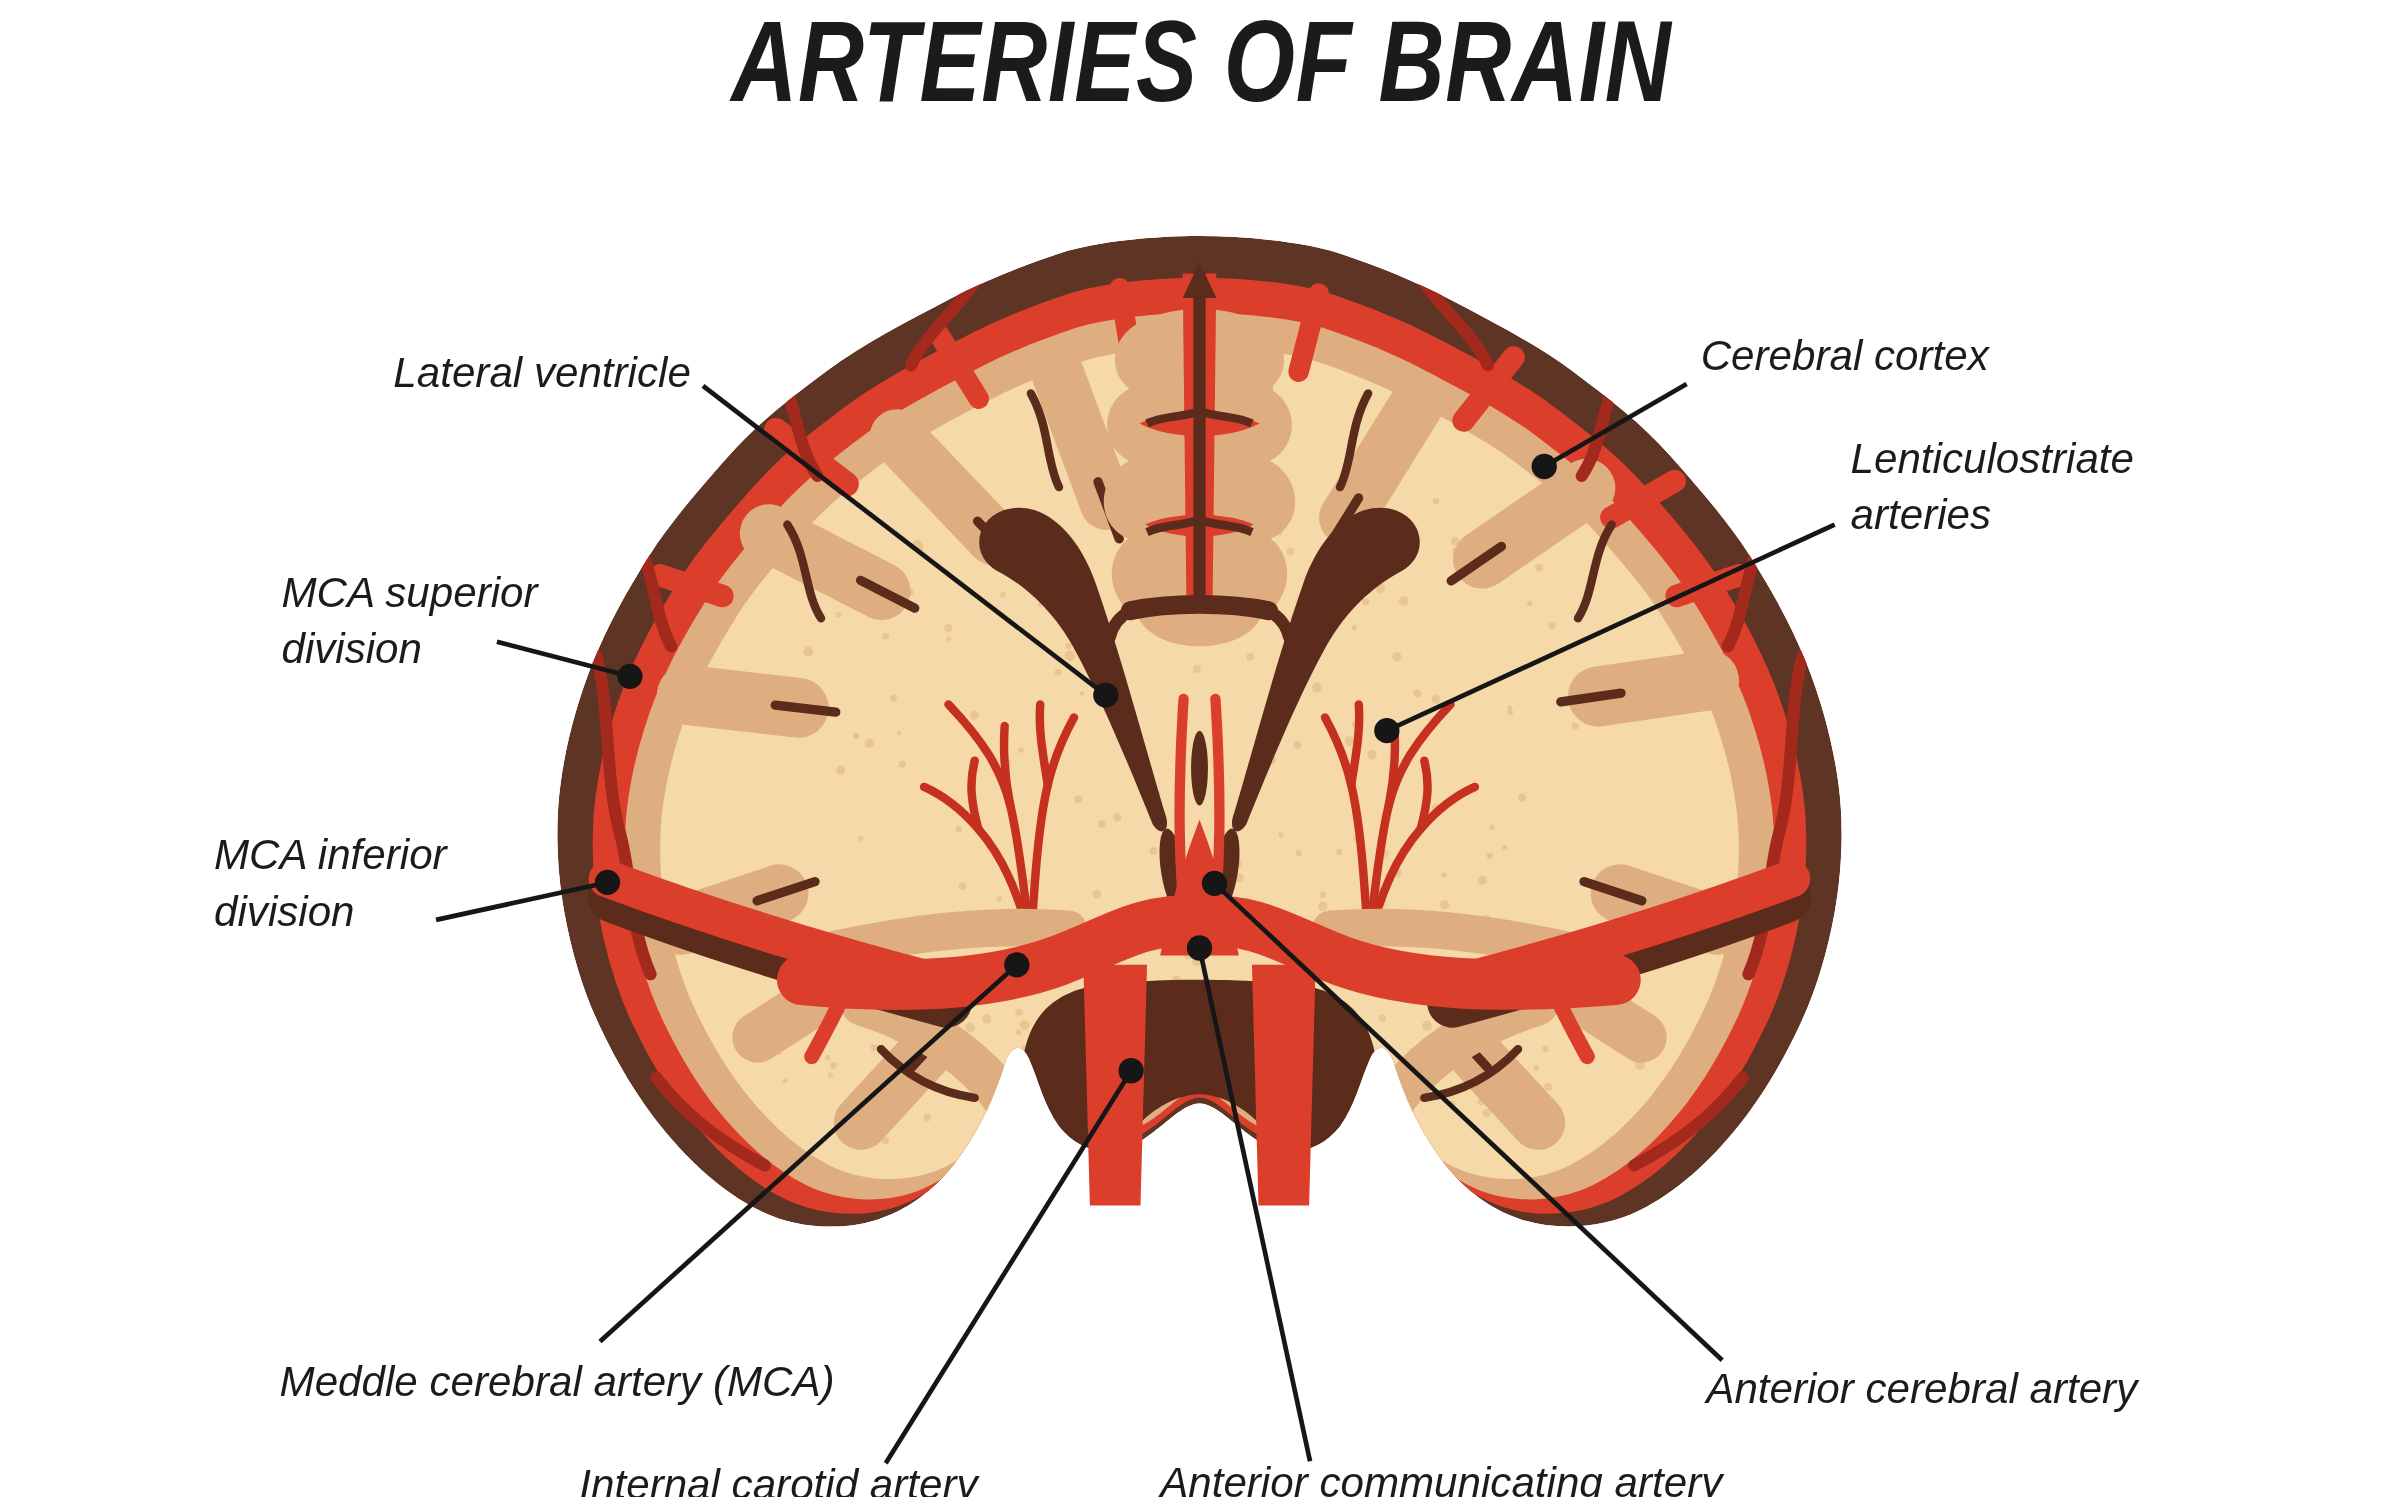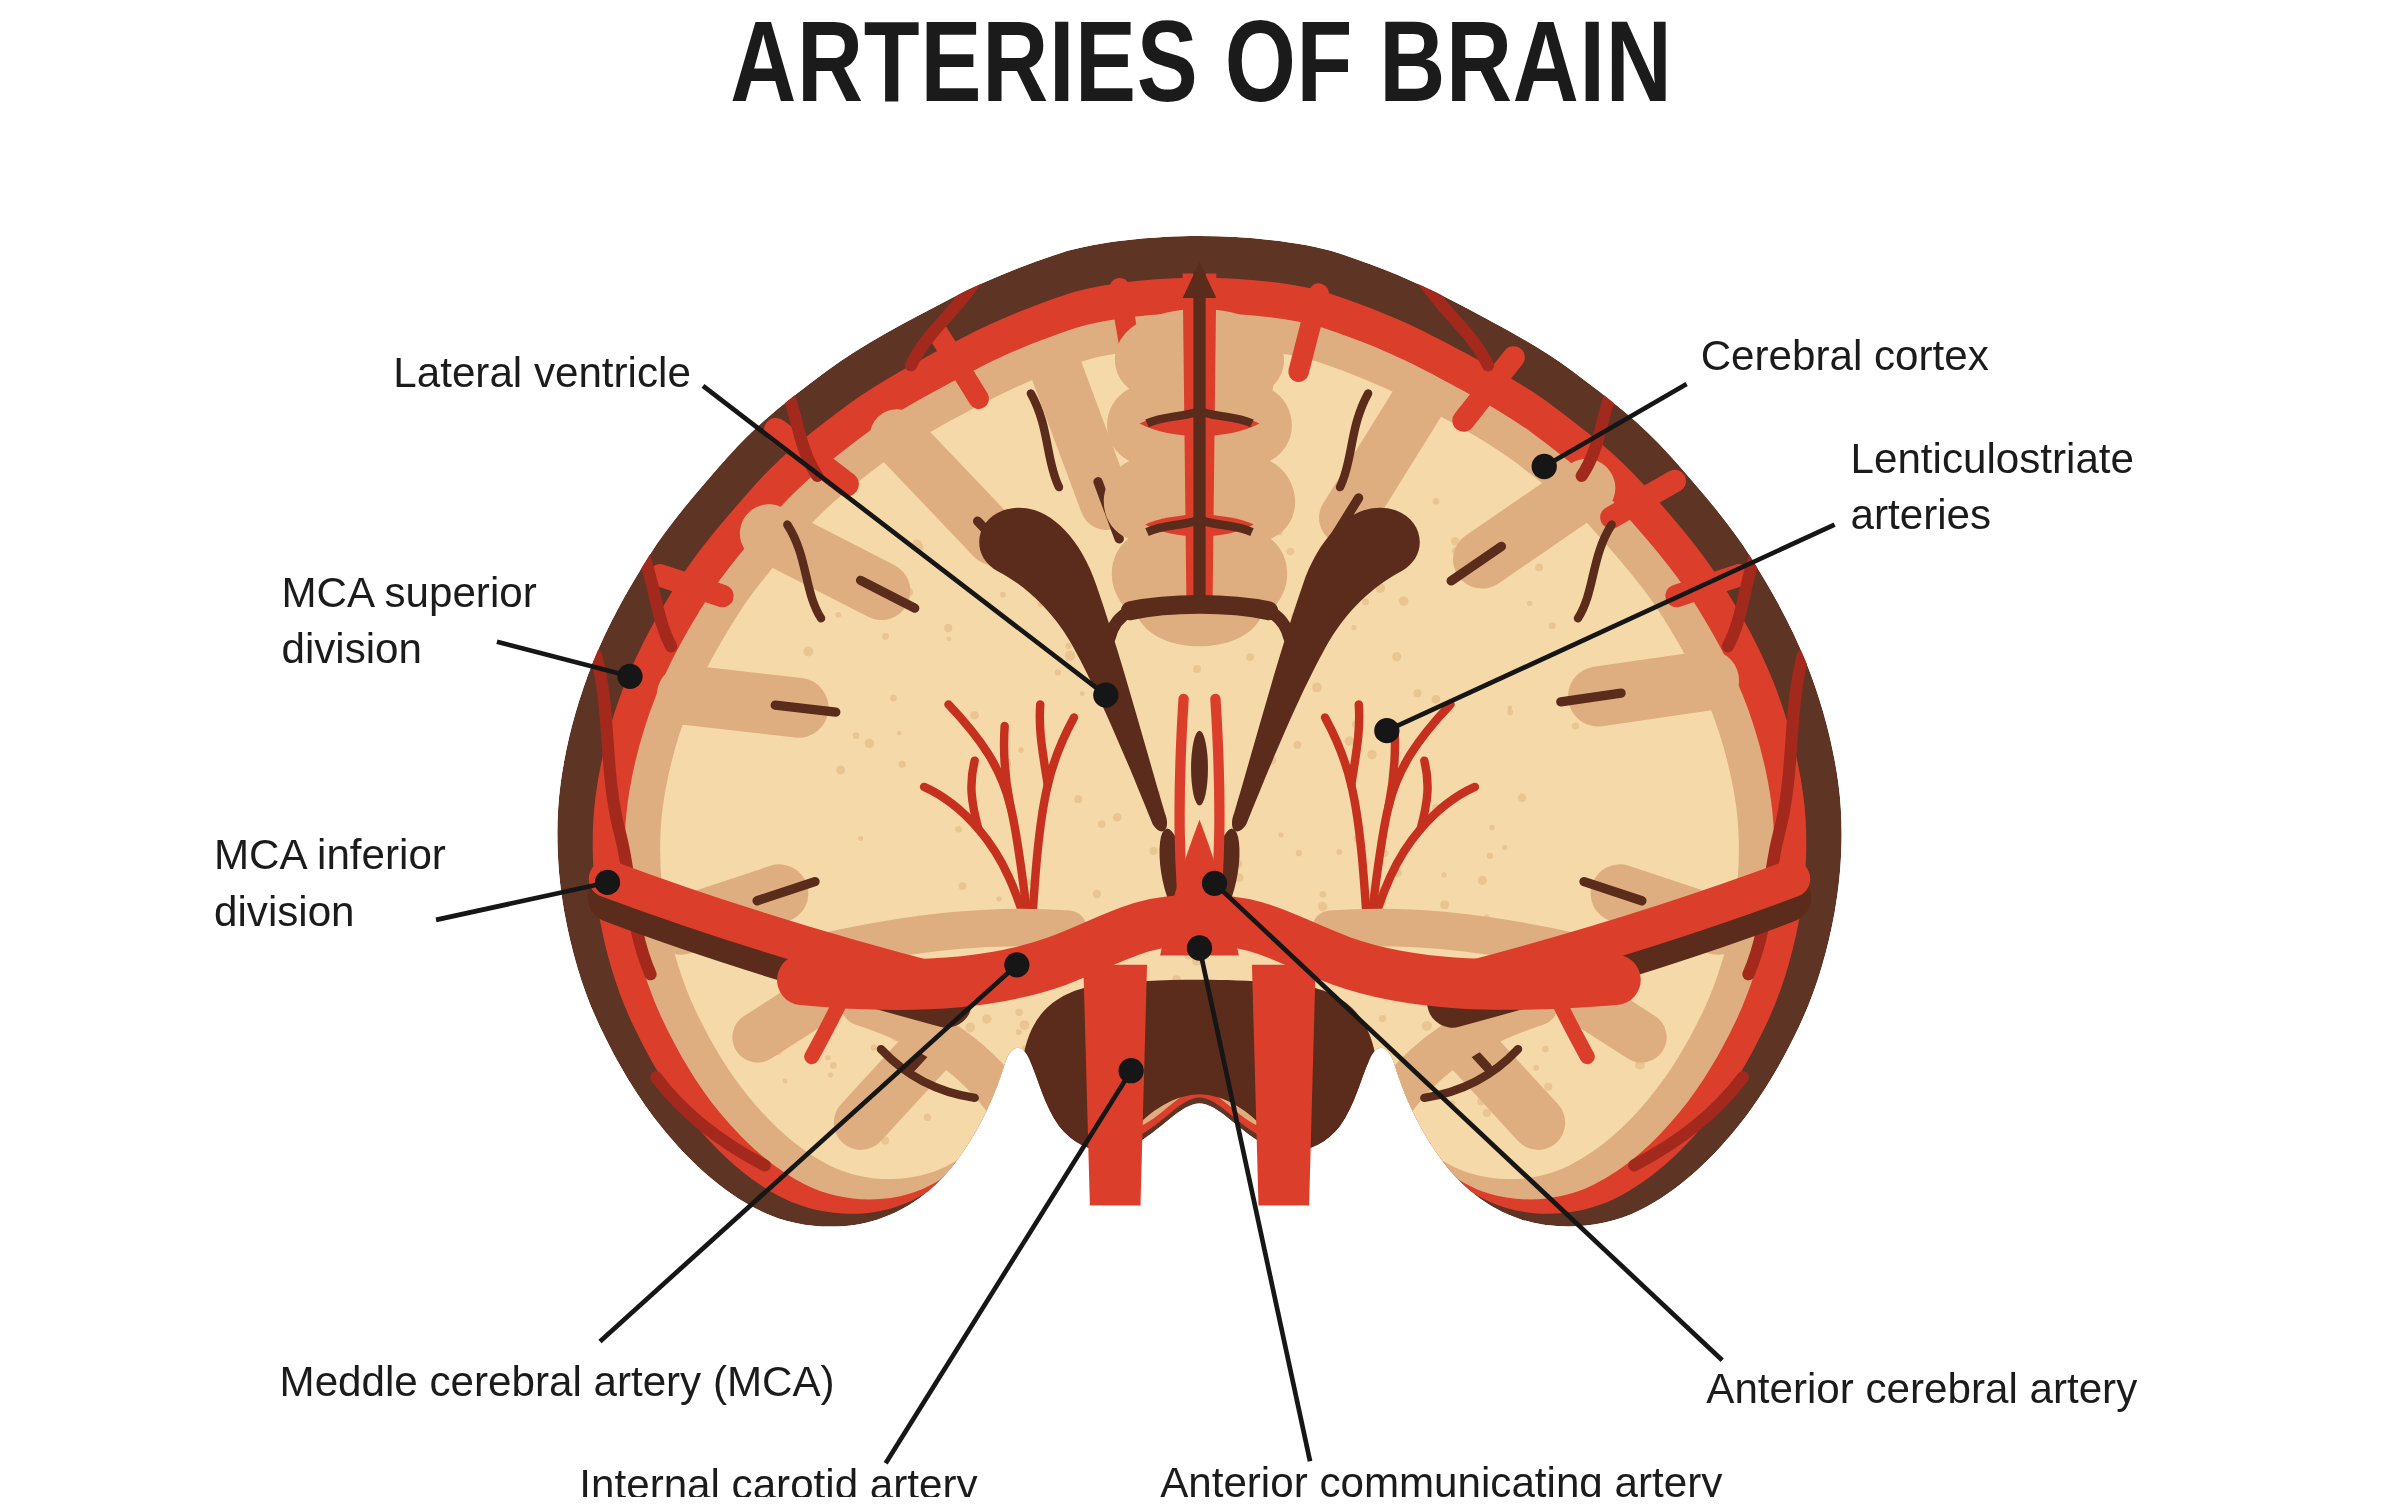--- a/index.html
+++ b/index.html
@@ -1,16 +1,16 @@
 <!DOCTYPE html>
 <html style="--background: #ffffff; --ink: #1b1b1b; --leader: #161616; --cortex_brown: #5e3425; --sulcus_brown: #5b2b1b; --vessel_dark_red: #a3291d; --artery_red: #dc3e2c; --artery_red_deep: #c5301f; --gray_matter_tan: #dfae80; --white_matter_cream: #f5d9a8; --speckle: #e8c28e;font-size:15px"><head>
 <meta charset="utf-8">
 <style>
   html,body{margin:0;padding:0;background:#ffffff;}
-  #stage{position:relative;width:2399px;height:1497px;background:var(--background,#fff);overflow:hidden;}
+  #stage{position:relative;width:2399px;height:1497px;background:var(--background,#fff);overflow:hidden;font-style:italic;}
   svg{position:absolute;inset:0;display:block;}
   .title{font-family:"Liberation Sans",sans-serif;font-size:122px;font-weight:700;letter-spacing:1px;fill:var(--ink);}
   .lbl{font-family:"Liberation Sans",sans-serif;font-size:45px;fill:var(--ink);}
   .end{text-anchor:end;}
   .fill-brown{fill:var(--cortex_brown);}
   .fill-red{fill:var(--artery_red);}
   .fill-tan{fill:var(--gray_matter_tan);}
   .fill-cream{fill:var(--white_matter_cream);}
   .fill-dark{fill:var(--sulcus_brown);}
   .stroke-red{stroke:var(--artery_red);fill:none;}

